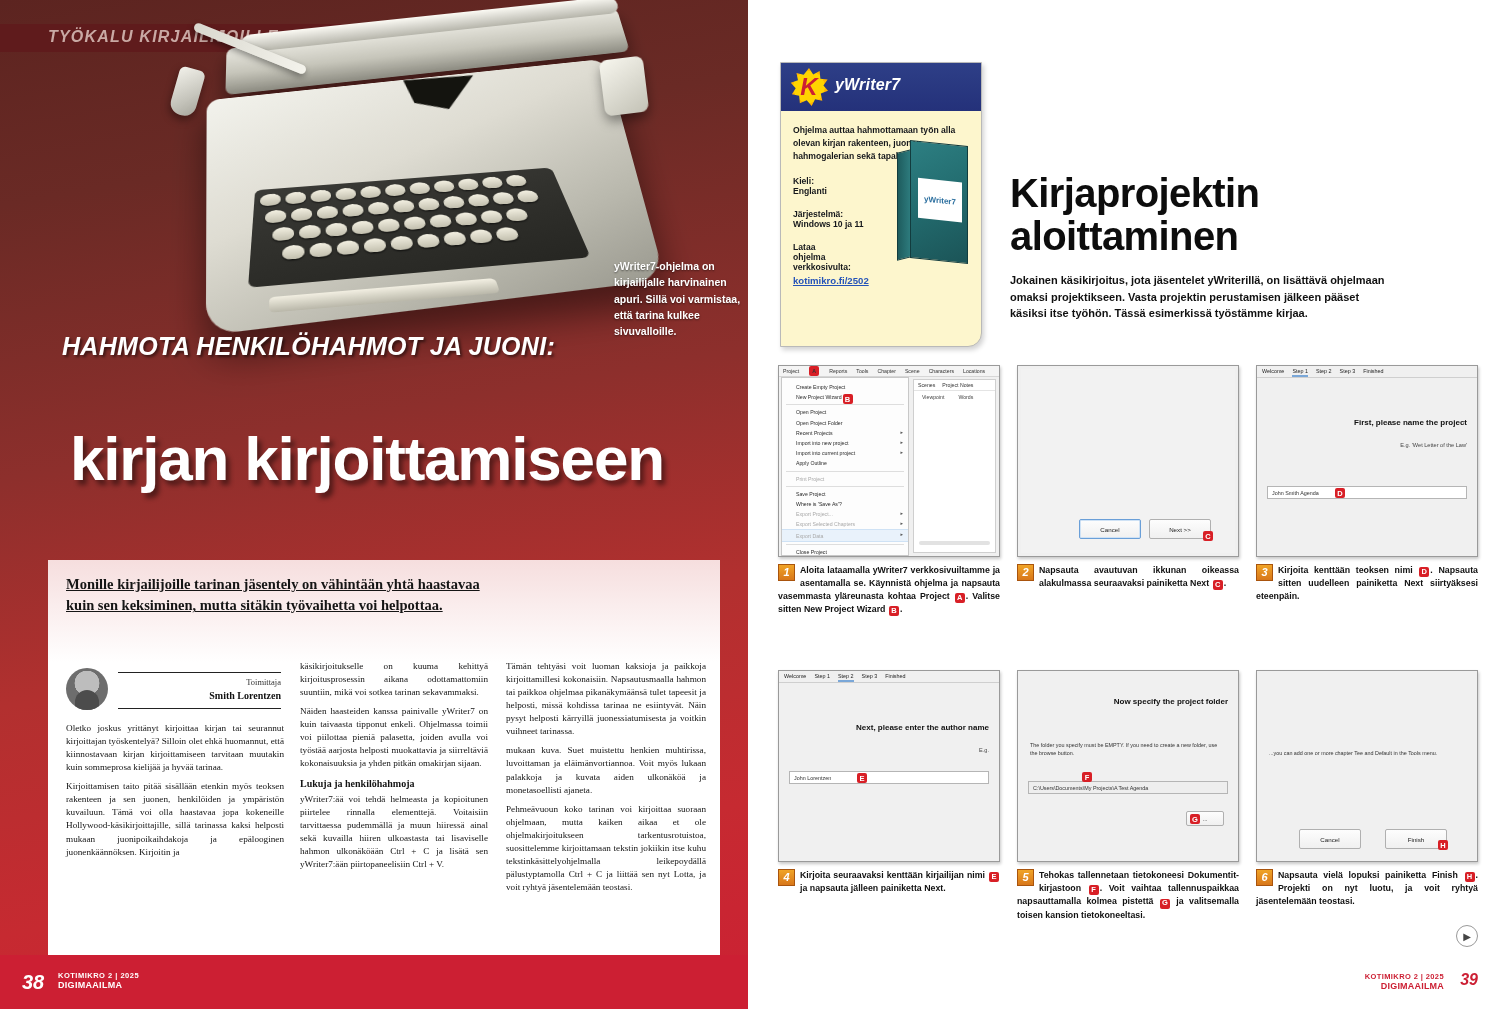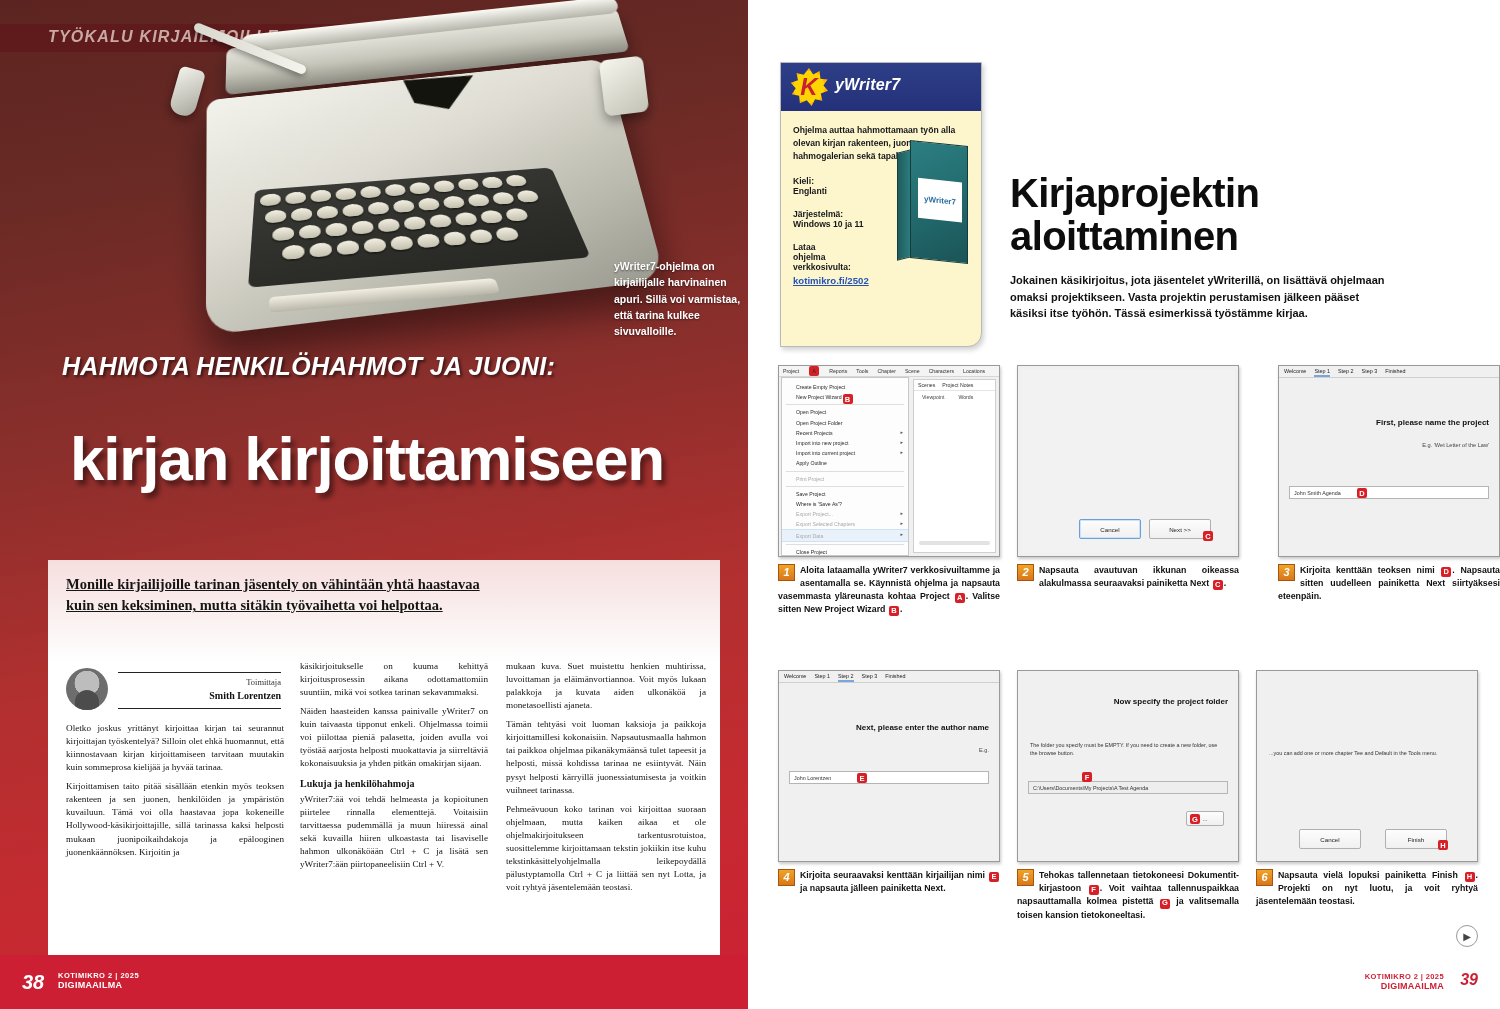--- a/index.html
+++ b/index.html
@@ -100,21 +100,21 @@
   }
 
   .photo-caption {
     position: absolute; left: 614px; top: 258px; width: 130px;
     color: #ffffff; font-size: 10.5px; font-weight: bold; line-height: 1.55;
     font-family: "Liberation Sans", sans-serif;
     text-shadow: 0 1px 2px rgba(0,0,0,.5);
   }
 
   .headline-kicker {
-    position: absolute; left: 62px; top: 352px;
+    position: absolute; left: 62px; top: 332px;
     font-size: 25px; font-weight: bold; letter-spacing: 0.3px;
     color: #ffffff; font-style: italic;
     text-shadow: 2px 2px 3px rgba(0,0,0,.55);
     font-family: "Liberation Sans", sans-serif;
   }
   .headline {
     position: absolute; left: 62px; top: 390px; width: 660px;
     font-size: 62px; font-weight: bold; line-height: 1.03;
     color: #ffffff; letter-spacing: -1.2px;
     text-shadow: 4px 5px 5px rgba(0,0,0,.45);
@@ -472,22 +472,22 @@
             <p>Oletko joskus yrittänyt kirjoittaa kirjan tai seurannut kirjoittajan työskentelyä? Silloin olet ehkä huomannut, että kiinnostavaan kirjan kirjoittamiseen tarvitaan muutakin kuin sommeprosa kielijää ja hyvää tarinaa.</p>
             <p>Kirjoittamisen taito pitää sisällään etenkin myös teoksen rakenteen ja sen juonen, henkilöiden ja ympäristön kuvailuun. Tämä voi olla haastavaa jopa kokeneille Hollywood-käsikirjoittajille, sillä tarinassa kaksi helposti mukaan juonipoikaihdakoja ja epälooginen juonenkäännöksen. Kirjoitin ja</p>
           </div>
         <div class="bcol" id="bcol2">
             <p>käsikirjoitukselle on kuuma kehittyä kirjoitusprosessin aikana odottamattomiin suuntiin, mikä voi sotkea tarinan sekavammaksi.</p>
             <p>Näiden haasteiden kanssa painivalle yWriter7 on kuin taivaasta tipponut enkeli. Ohjelmassa toimii voi piilottaa pieniä palasetta, joiden avulla voi työstää aarjosta helposti muokattavia ja siirreltäviä kokonaisuuksia ja yhden pitkän omakirjan sijaan.</p>
             <p class="sub">Lukuja ja henkilöhahmoja</p>
             <p>yWriter7:ää voi tehdä helmeasta ja kopioitunen piirtelee rinnalla elementtejä. Voitaisiin tarvittaessa pudemmällä ja muun hiiressä ainal sekä kuvailla hiiren ulkoastasta tai lisaviselle hahmon ulkonäköään Ctrl + C ja lisätä sen yWriter7:ään piirtopaneelisiin Ctrl + V.</p>
           </div>
         <div class="bcol" id="bcol3">
+            <p>Tämän tehtyäsi voit luoman kaksioja ja paikkoja kirjoittamillesi kokonaisiin. Napsautusmaalla hahmon tai paikkoa ohjelmaa pikanäkymäänsä tulet tapeesit ja helposti, missä kohdissa tarinaa ne esiintyvät. Näin pysyt helposti kärryillä juonessiatumisesta ja voitkin vuihneet tarinassa.</p>
             <p>mukaan kuva. Suet muistettu henkien muhtirissa, luvoittaman ja eläimänvortiannoa. Voit myös lukaan palakkoja ja kuvata aiden ulkonäköä ja monetasoellisti ajaneta.</p>
-            <p>Tämän tehtyäsi voit luoman kaksioja ja paikkoja kirjoittamillesi kokonaisiin. Napsautusmaalla hahmon tai paikkoa ohjelmaa pikanäkymäänsä tulet tapeesit ja helposti, missä kohdissa tarinaa ne esiintyvät. Näin pysyt helposti kärryillä juonessiatumisesta ja voitkin vuihneet tarinassa.</p>
             <p>Pehmeävuoun koko tarinan voi kirjoittaa suoraan ohjelmaan, mutta kaiken aikaa et ole ohjelmakirjoitukseen tarkentusrotuistoa, suosittelemme kirjoittamaan tekstin jokiikin itse kuhu tekstinkäsittelyohjelmalla leikepoydällä pälustyptamolla Ctrl + C ja liittää sen nyt Lotta, ja voit ryhtyä jäsentelemään teostasi.</p>
           </div>
       </div>
     </div>
 
     <div class="left-footer">
       <div class="pg-num-l">38</div>
       <div class="logo-l">
         <div class="logo-line1">KOTIMIKRO 2 | 2025</div>
         <div class="logo-line2">DIGIMAAILMA</div>
@@ -588,21 +588,21 @@
         </div>
         <div class="step" style="left: 239px; top: 0px;">
           <div class="shot">
             <div class="shot-inner">
               <div class="wbtn focus" style="left: 58px; bottom: 14px;">Cancel</div>
               <div class="wbtn" style="left: 128px; bottom: 14px;">Next &gt;&gt;<span class="mk" style="position: absolute; right: -4px; bottom: -3px;">C</span></div>
             </div>
           </div>
           <div class="cap"><span class="num">2</span><span>Napsauta avautuvan ikkunan oikeassa alakulmassa seuraavaksi painiketta </span><b>Next</b><span> </span><span class="mk">C</span><span>.</span></div>
         </div>
-        <div class="step" style="left: 500px; top: 0px;">
+        <div class="step" style="left: 478px; top: 0px;">
           <div class="shot">
             <div class="wtabs">
               <span>Welcome</span>
               <span class="sel">Step 1</span>
               <span>Step 2</span>
               <span>Step 3</span>
               <span>Finished</span>
             </div>
             <div class="wtitle">First, please name the project</div>
             <div class="whint">E.g. 'Wet Letter of the Law'</div>

